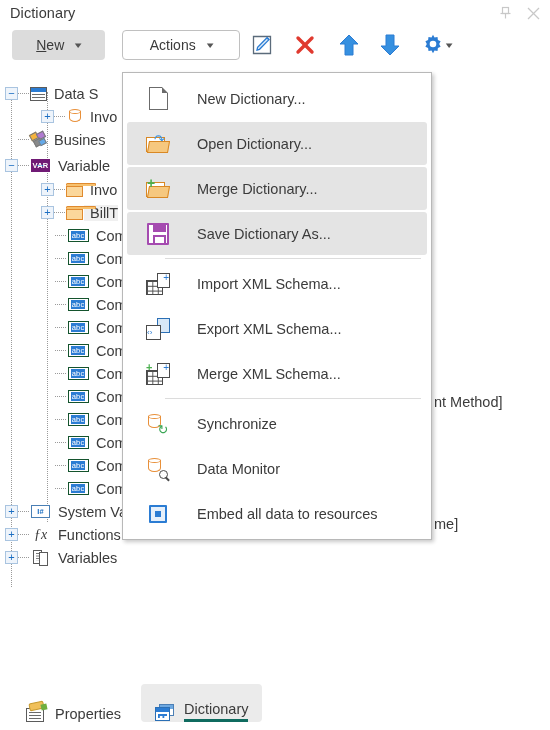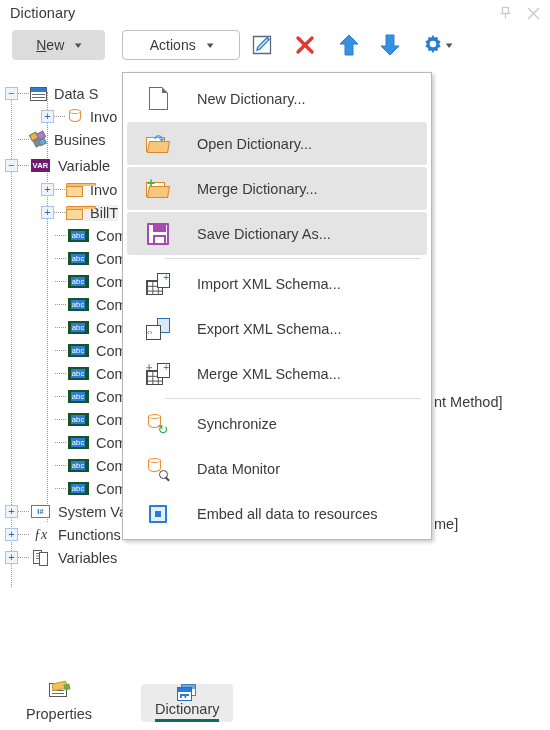--- a/index.html
+++ b/index.html
@@ -82,21 +82,21 @@
   }
   .ic-sysvar {
     width:19px; height:13px; background:#fff; border:1px solid #4a7fb5;
     color:#1b6ec2; font-size:7.5px; font-weight:bold; display:flex;
     align-items:center; justify-content:center;
   }
   .ic-folder { width:17px; height:14px; position:relative; }
   .ic-folder .tab { position:absolute; left:0; top:0; width:7px; height:3px; background:#f7c16e; border:1px solid #e08a2e; border-bottom:none; }
   .ic-folder .bd { position:absolute; left:0; top:3px; width:17px; height:11px; background:#fbd79b; border:1px solid #e08a2e; }
   .ic-abc {
-    width:21px; height:13px; background:#fff; border:4px solid #14532d;
+    width:21px; height:13px; background:#fff; border:1px solid #14532d;
     display:flex; align-items:center; justify-content:center;
   }
   .ic-abc span {
     background:#2b7cd3; color:#fff; font-size:7.5px; padding:0 1px;
     line-height:9px; letter-spacing:.2px;
   }
   .ic-fx { font-style:italic; font-family:"Liberation Serif", serif; font-size:14px; color:#3b3b3b; }
   .ic-res { width:15px; height:16px; position:relative; }
   .ic-res .p1 { position:absolute; left:0; top:0; width:9px; height:14px; border:1px solid #5b5b5b; background:#fff; }
   .ic-res .p1:after { content:""; position:absolute; left:1.5px; top:2px; right:1.5px; height:8px;
@@ -149,21 +149,21 @@
   .m-mon .cy .b2 { position:absolute; left:0; top:2px; width:13px; height:12px; border:1.4px solid #e8903a; border-top:none; border-radius:0 0 6px 6px/0 0 4px 4px; }
   .m-mon .cy .t2 { position:absolute; left:0; top:0; width:13px; height:5px; border:1.4px solid #e8903a; border-radius:50%; background:#fff; }
   .m-mon .mg { position:absolute; right:1px; bottom:0px; width:9px; height:9px; border:1.6px solid #4b4b4b; border-radius:50%; }
   .m-mon .mg:after { content:""; position:absolute; right:-3px; bottom:-2px; width:5px; height:1.6px; background:#4b4b4b; transform:rotate(45deg); }
 
   
   .partial { position:absolute; font-size:14.5px; color:#3b3b3b; white-space:nowrap;margin-top:48px; }
 
   
   .tabs { position:absolute; left:0; top:680px; width:550px; height:46px; }
-  .tab { position:absolute; height:38px; display:flex; align-items:center; gap:9px; padding:0 14px; border-radius:4px;flex-direction:column; }
+  .tab { position:absolute; height:38px; display:flex; align-items:flex-end; gap:9px; padding:0 14px; border-radius:4px; }
   .tab .tlbl { font-size:14.5px; color:#3b3b3b; }
   .tab-props { left:12px; top:4px; }
   .tab-dict { left:141px; top:4px; background:#ebebeb; }
   .tab-dict .tlbl { border-bottom:3px solid #0f6b5f; padding-bottom:2px; }
   .ic-props { width:20px; height:18px; position:relative; }
   .ic-props .bx { position:absolute; left:0; bottom:0; width:18px; height:14px; border:1px solid #5b5b5b; background:#fff; }
   .ic-props .bx:after { content:""; position:absolute; left:2px; top:3px; right:2px; height:7px;
     background: linear-gradient(to bottom,#6b6b6b 1px,transparent 1px) 0 0/100% 3px; }
   .ic-props .pen { position:absolute; left:3px; top:-2px; width:15px; height:8px; background:#f0c05a; border:1px solid #c79a2e; transform:rotate(-12deg); border-radius:2px; }
   .ic-props .tip { position:absolute; right:-1px; top:0px; width:6px; height:6px; background:#6fae3f; transform:rotate(-12deg); }

